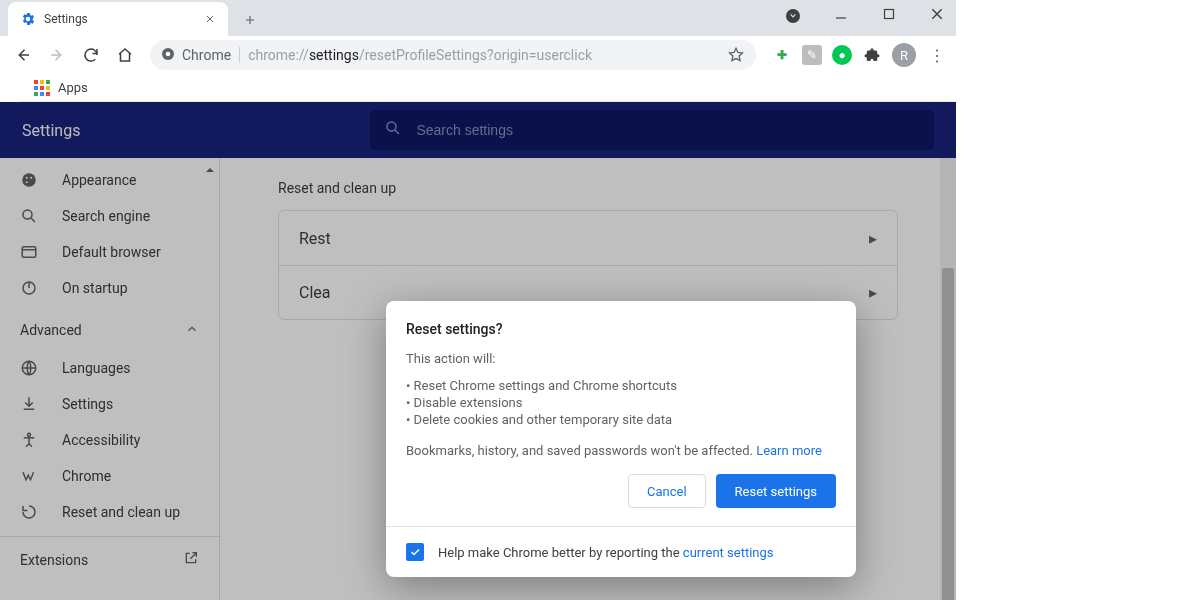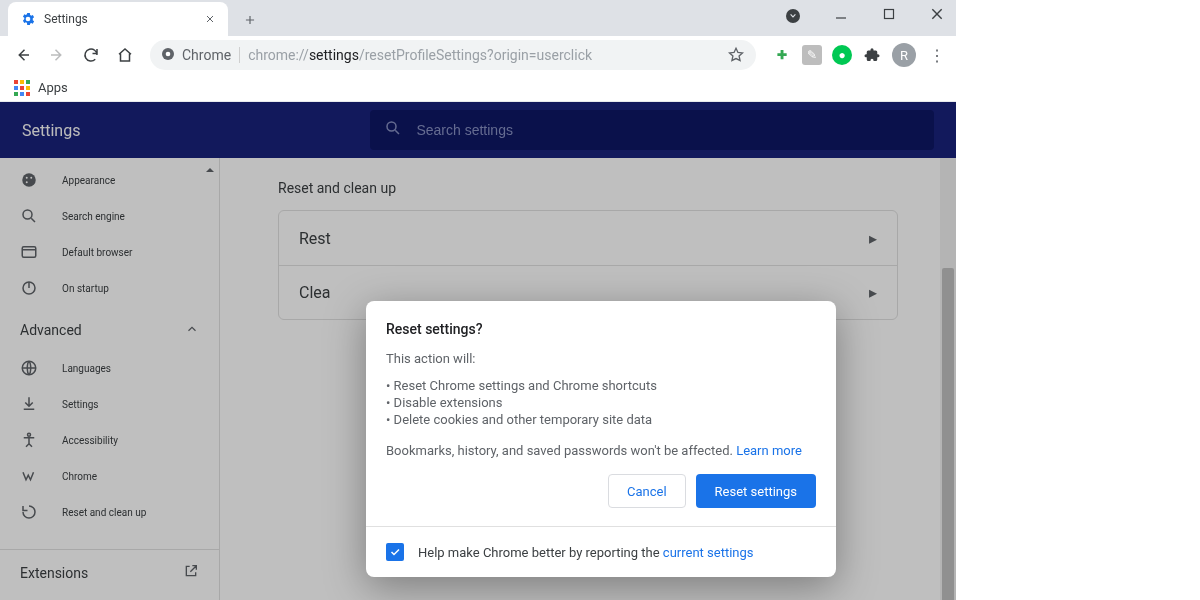--- a/index.html
+++ b/index.html
@@ -29,56 +29,56 @@
   .divider { width:1px; height:16px; background:#cfcfcf; }
   .url { color:#9aa0a6; }
   .url .dark { color:#202124; }
   .omniright { margin-left:auto; display:flex; align-items:center; gap:4px; }
   .ext-icons { display:flex; align-items:center; gap:10px; margin-left:6px; margin-right:4px; }
   .ext { width:20px; height:20px; display:flex; align-items:center; justify-content:center; cursor:pointer; font-size:12px; }
   .avatar { width:24px; height:24px; border-radius:50%; background:#9aa0a6; color:#fff; display:flex; align-items:center; justify-content:center; font-size:13px; }
   .kebab { width:26px; text-align:center; cursor:pointer; color:#5f6368; }
 
   
-  .bmrow { height:28px; display:flex; align-items:center; padding:0 14px; gap:6px; font-size:13px; color:#3c4043; border-bottom:1px solid #e8eaed;}
+  .bmrow { height:28px; display:flex; align-items:center; padding:0 14px; gap:6px; font-size:13px; color:#3c4043; border-bottom:1px solid #e8eaed;margin-left:20px;}
   .appsicon { width:16px; height:16px; display:grid; grid-template-columns:repeat(3,4px); grid-template-rows:repeat(3,4px); gap:2px; }
   .appsicon span:nth-child(1){background:#ea4335;} .appsicon span:nth-child(2){background:#fbbc04;}
   .appsicon span:nth-child(3){background:#34a853;} .appsicon span:nth-child(4){background:#4285f4;}
   .appsicon span:nth-child(5){background:#ea4335;} .appsicon span:nth-child(6){background:#fbbc04;}
   .appsicon span:nth-child(7){background:#34a853;} .appsicon span:nth-child(8){background:#4285f4;}
   .appsicon span:nth-child(9){background:#ea4335;}
 
   
   .content { position:relative; height: calc(600px - 36px - 38px - 28px); }
   .dim { position:absolute; inset:0; background:rgba(0,0,0,.25); }
   .settings-header { height:56px; background:#1a237e; filter:brightness(.98); display:flex; align-items:center; padding:0 22px; color:#fff; gap:30px; }
   .settings-title { font-size:16px; }
   .search-wrap { margin-left:260px; width:620px; height:40px; background:#0e1766; border-radius:4px; display:flex; align-items:center; padding:4px 14px; gap:14px; color:#9aa6d3;}
   .search-wrap input { background:transparent; border:0; outline:0; color:#fff; font-size:14px; flex:1;}
   .search-wrap input::placeholder { color:#8a93c6; }
   .body { display:flex; height:calc(100% - 56px); background:#fff;}
   .sidebar { width:220px; border-right:1px solid #e0e0e0; padding-top:4px; position:relative;}
   .scrollhint { position:absolute; top:2px; right:4px; width:10px; height:10px; }
   .scrollhint svg { width:10px; height:10px; fill:#5f6368;}
-  .sitem { height:36px; display:flex; align-items:center; padding:0 20px; gap:24px; font-size:10px; color:#3c4043; cursor:pointer;}
+  .sitem { height:36px; display:flex; align-items:center; padding:0 20px; gap:24px; font-size:14px; color:#3c4043; cursor:pointer;}
   .sitem svg { width:18px; height:18px; flex-shrink:0; }
   .section-h { height:40px; padding:0 20px; display:flex; align-items:center; justify-content:space-between; font-size:14px; color:#3c4043; cursor:pointer; margin-top:4px;}
-  .ext-row { border-top:1px solid #e0e0e0; margin-top:19px; height:46px; display:flex; align-items:center; justify-content:space-between; padding:0 20px; font-size:14px; color:#3c4043; cursor:pointer;}
+  .ext-row { border-top:1px solid #e0e0e0; margin-top:6px; height:46px; display:flex; align-items:center; justify-content:space-between; padding:0 20px; font-size:14px; color:#3c4043; cursor:pointer;}
   .main { flex:1; padding:22px 0 0 0; display:flex; flex-direction:column; align-items:center; position:relative;}
   .main-inner { width:620px; }
   .section-title { font-size:14px; color:#3c4043; margin-bottom:14px;}
   .card { border:1px solid #e0e0e0; border-radius:6px; }
   .crow { height:54px; display:flex; align-items:center; justify-content:space-between; padding:0 20px; font-size:16px; color:#3c4043; cursor:pointer;}
   .crow + .crow { border-top:1px solid #e0e0e0;}
   .chev { color:#5f6368; }
   .pagescroll { position:absolute; right:0; top:0; width:16px; height:100%; background:#f1f1f1;}
   .pagescroll .thumb { position:absolute; left:2px; right:2px; top:110px; height:370px; background:#c1c1c1; border-radius:2px;}
 
   
-  .modal { position:absolute; left:366px; top:199px; width:470px; background:#fff; border-radius:8px; box-shadow:0 10px 40px rgba(0,0,0,.35); overflow:hidden; font-size:13px;}
+  .modal { position:absolute; left:386px; top:199px; width:470px; background:#fff; border-radius:8px; box-shadow:0 10px 40px rgba(0,0,0,.35); overflow:hidden; font-size:13px;}
   .modal .pad { padding:20px 20px 16px 20px; color:#5f6368;}
   .modal h3 { font-size:14px; color:#202124; font-weight:500; margin-bottom:14px;}
   .modal .intro { margin-bottom:12px; }
   .modal li { list-style:none; margin:2px 0; }
   .modal .note { margin-top:16px; }
   .link { color:#1a73e8; cursor:pointer; }
   .actions { display:flex; justify-content:flex-end; gap:10px; padding:0 20px 18px 20px;}
   .btn { height:34px; padding:0 18px; border-radius:4px; font-size:13px; display:flex; align-items:center; cursor:pointer; border:1px solid transparent;}
   .btn-secondary { border-color:#dadce0; color:#1a73e8; background:#fff;}
   .btn-primary { background:#1a73e8; color:#fff; }

